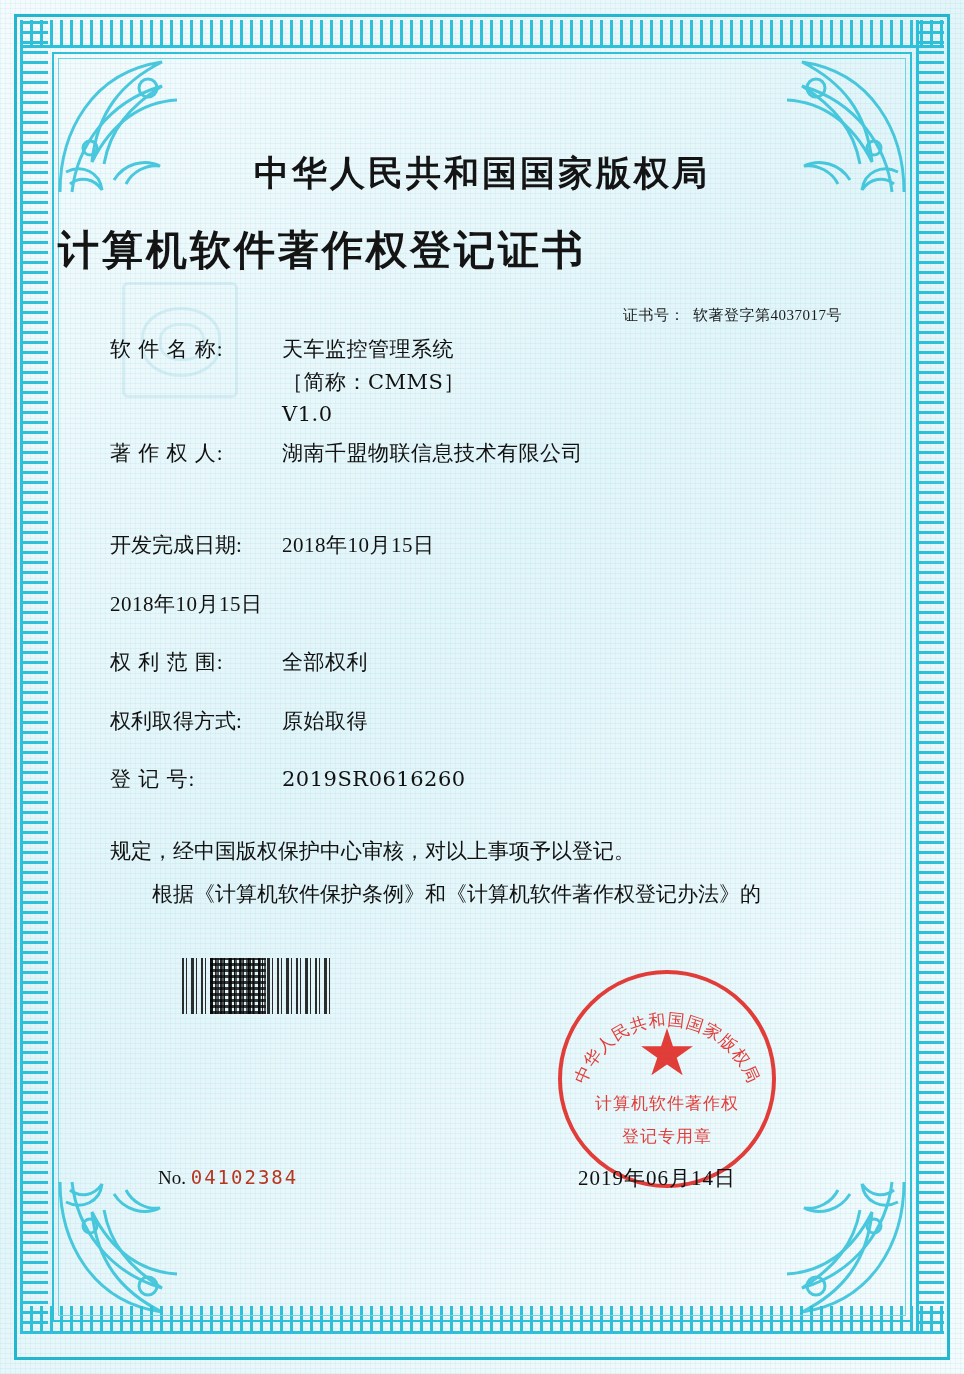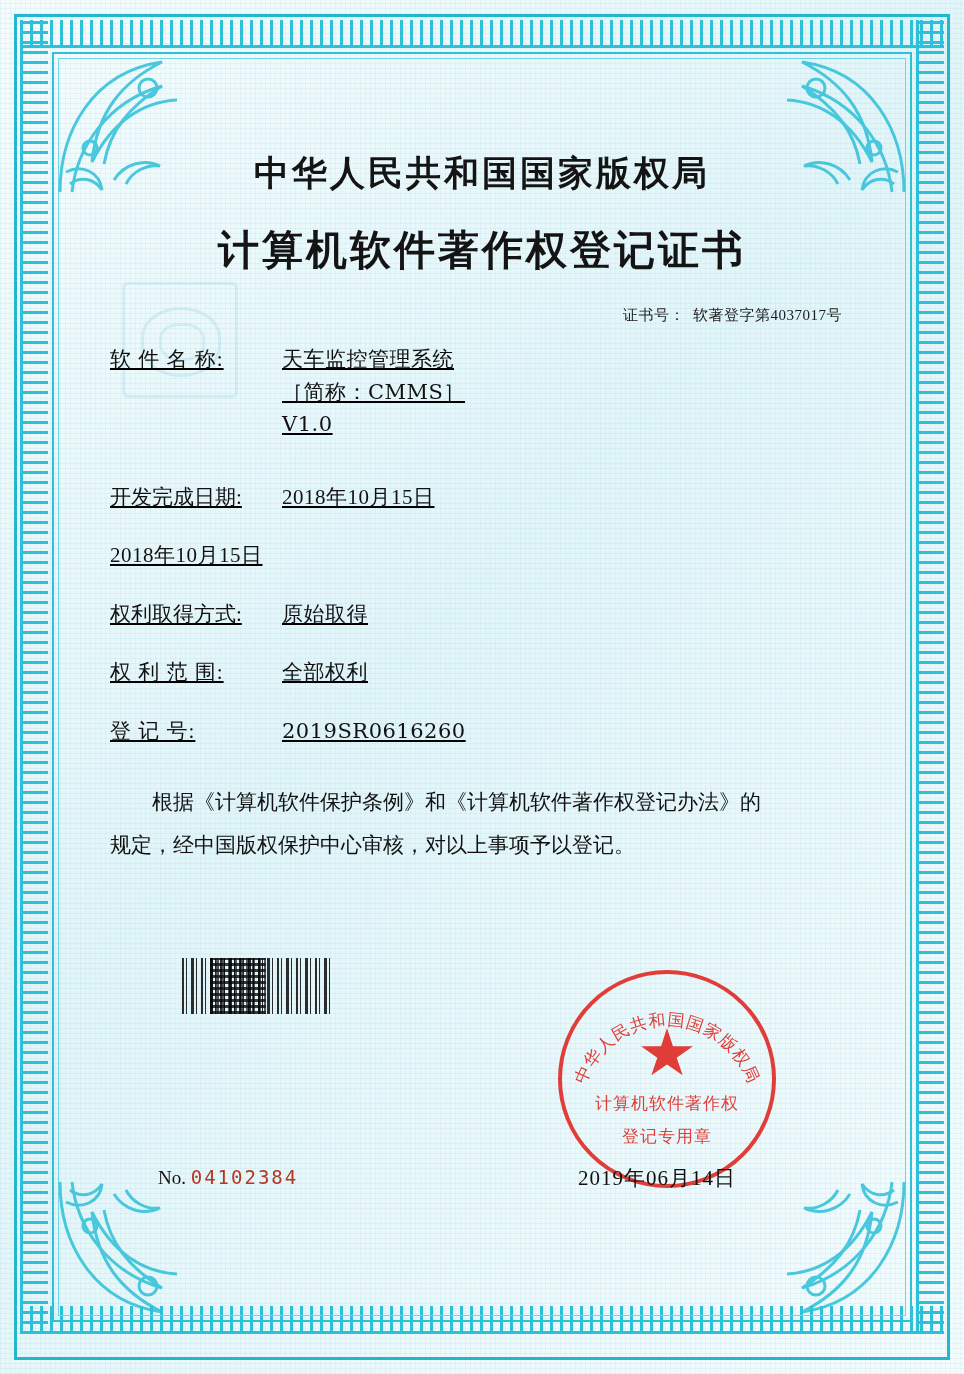--- a/index.html
+++ b/index.html
@@ -141,44 +141,43 @@
   .title-main {
     text-align: center;
     font-size: 35px;
     letter-spacing: 3px;
     font-weight: bold;
     color: #141414;
     margin-top: 92px;
     font-family: "DejaVu Serif", "Liberation Serif", serif;
   }
   .title-sub {
-    text-align: center;
+    text-align: left;
     font-size: 41px;
     letter-spacing: 3px;
     font-weight: bold;
     color: #141414;
     margin-top: 26px;
     font-family: "DejaVu Serif", "Liberation Serif", serif;
   }
 
   .cert-no {
     text-align: right;
     font-size: 15px;
     color: #1c1c1c;
     margin-top: 28px;
     padding-right: 64px;
     letter-spacing: 0.5px;
   }
   .cert-no .lbl { margin-right: 8px; font-family: Liberation Mono, monospace; }
 
   .fields {
-    margin-top: 18px;
+    margin-top: 8px;
     padding-left: 52px;
     padding-right: 40px;
-    text-decoration: underline;
   }
   .field-row {
     display: flex;
     align-items: flex-start;
     margin-bottom: 6px;
     font-size: 21px;
     color: #111;
     line-height: 1.55;
   }
   .field-label {
@@ -375,52 +374,56 @@
 
       <div class="field-row">
         <div class="field-label">软 件 名 称:</div>
         <div class="field-value">
           <span>天车监控管理系统</span>
           <span class="sub-line mono-ish">［简称：CMMS］</span>
           <span class="sub-line mono-ish">V1.0</span>
         </div>
       </div>
 
+      <div class="field-row spaced">
+        <div class="field-label">著 作 权 人:</div>
+        <div class="field-value">湖南千盟物联信息技术有限公司</div>
+      </div>
 
       <div class="gap-lg"></div>
 
       <div class="field-row spaced">
         <div class="field-label wide">开发完成日期:</div>
         <div class="field-value">2018年10月15日</div>
       </div>
 
       <div class="field-row spaced">
         <div class="field-value">2018年10月15日</div>
       </div>
 
       <div class="field-row spaced">
+        <div class="field-label">权 利 范 围:</div>
+        <div class="field-value">全部权利</div>
+      </div>
+
+      <div class="field-row spaced">
         <div class="field-label wide">权利取得方式:</div>
         <div class="field-value">原始取得</div>
       </div>
 
       <div class="field-row spaced">
-        <div class="field-label">权 利 范 围:</div>
-        <div class="field-value">全部权利</div>
-      </div>
-
-      <div class="field-row spaced">
         <div class="field-label">登 记 号:</div>
         <div class="field-value mono-ish">2019SR0616260</div>
       </div>
 
     </div>
 
     <div class="statement">
+      <div><span>规定，经中国版权保护中心审核，对以上事项予以登记。</span></div>
       <div><span class="indent"></span><span>根据《计算机软件保护条例》和《计算机软件著作权登记办法》的</span></div>
-      <div><span>规定，经中国版权保护中心审核，对以上事项予以登记。</span></div>
     </div>
 
     <div class="barcode"></div>
     <div class="qr"></div>
 
     <div class="seal">
       <svg class="seal-arc" viewBox="0 0 210 210">
         <defs>
           <path id="arcpath" d="M 22,115 A 86,86 0 0 1 188,115" fill="none"></path>
         </defs>

